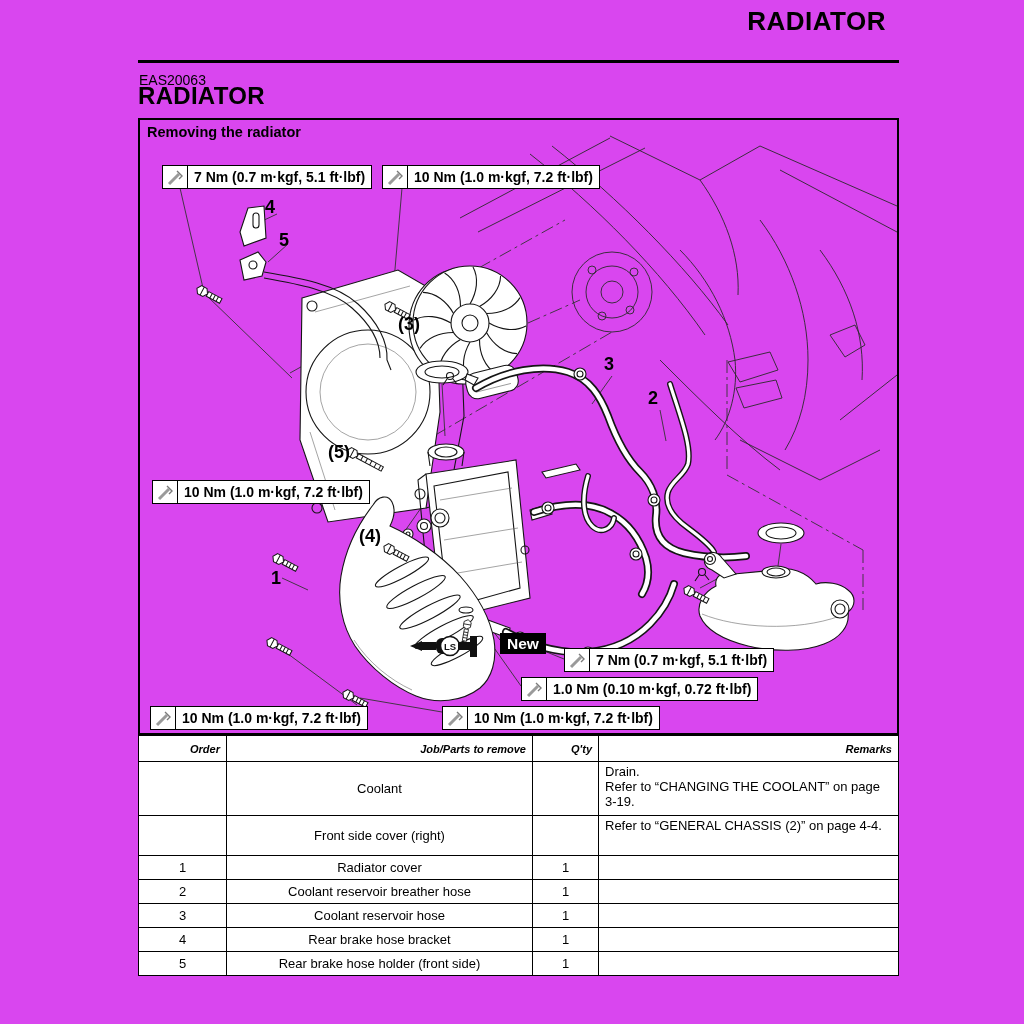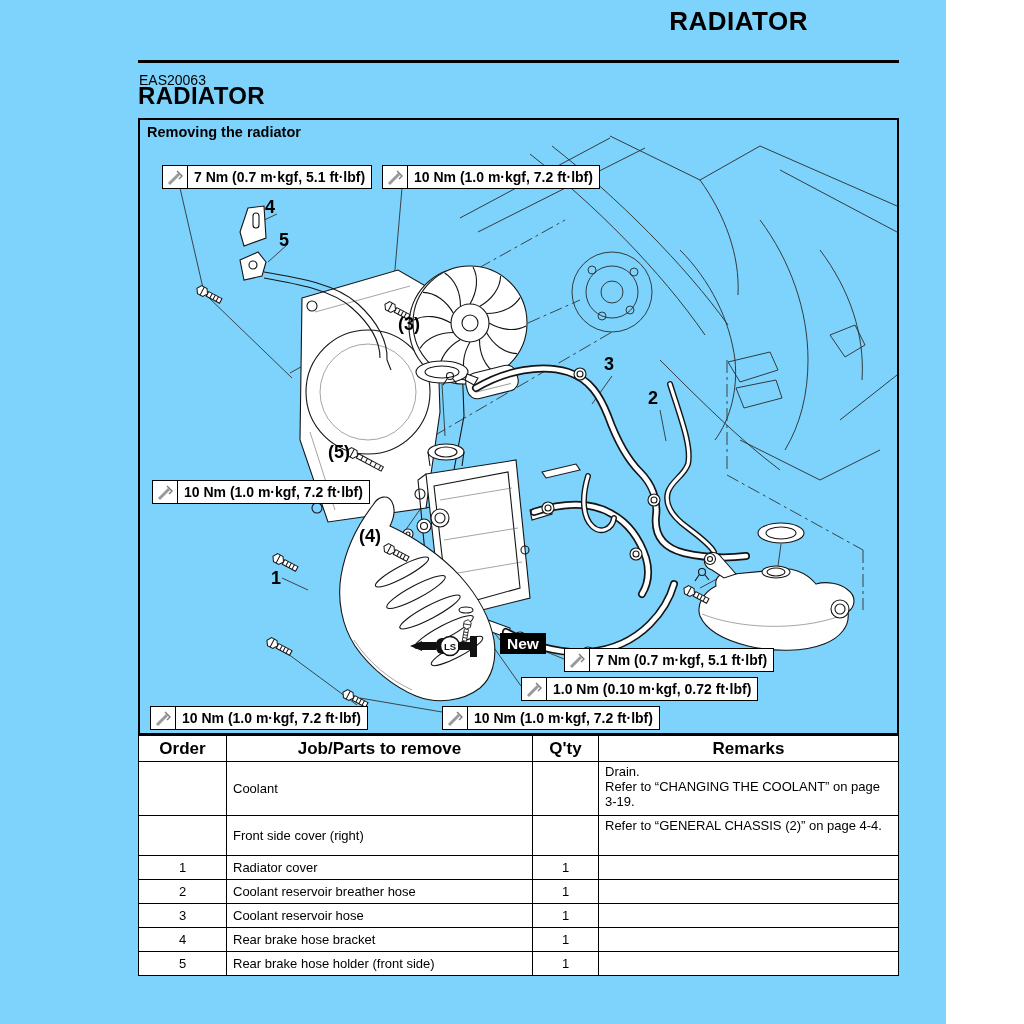--- a/index.html
+++ b/index.html
@@ -1,17 +1,17 @@
 <!DOCTYPE html>
 <html><head>
 <meta charset="utf-8">
 <style>
   html,body{margin:0;padding:0;background:#fff;}
-  .page{position:relative;width:910px;height:1024px;background:#7dd3fc;
-        font-family:"Liberation Sans","DejaVu Sans",sans-serif;color:#000;overflow:hidden;padding-left:36px;}
+  .page{position:relative;width:1024px;height:1024px;background:#d946ef;
+        font-family:"Liberation Sans","DejaVu Sans",sans-serif;color:#000;overflow:hidden;}
   .hdr-title{position:absolute;top:6px;right:138px;font-size:26px;font-weight:bold;letter-spacing:.5px;}
   .hrule{position:absolute;left:138px;top:60px;width:761px;height:3px;background:#000;}
   .eas{position:absolute;left:139px;top:72px;font-size:14px;}
   .sec-title{position:absolute;left:138px;top:82px;font-size:24px;font-weight:bold;letter-spacing:.3px;}
   .figure{position:absolute;left:138px;top:118px;width:761px;height:617px;border:2px solid #000;box-sizing:border-box;}
   .caption{position:absolute;left:7px;top:4px;font-size:14.5px;font-weight:bold;}
   svg.diagram{position:absolute;left:0;top:0;width:100%;height:100%;}
   svg.diagram .ln{fill:none;stroke:#151515;stroke-width:1.1;}
   svg.diagram .bg{fill:none;stroke:#2a2a2a;stroke-width:.9;}
   svg.diagram .part{fill:#fff;stroke:#151515;stroke-width:1.1;}
@@ -25,23 +25,23 @@
   svg.diagram .blk{fill:#111;stroke:none;}
   .tq{position:absolute;display:flex;align-items:stretch;height:22px;border:1.6px solid #000;background:#fff;box-sizing:content-box;}
   .tq .ic{width:24px;border-right:1.6px solid #000;display:flex;align-items:center;justify-content:center;}
   .tq .tx{padding:0 6px;font-size:14px;font-weight:bold;line-height:22px;white-space:nowrap;}
   .callout{position:absolute;font-size:18px;font-weight:bold;}
   .newtag{position:absolute;background:#000;color:#fff;font-weight:bold;font-size:15.5px;line-height:21px;padding:0 7px;}
   .lswrap{position:absolute;}
   .jobtable{position:absolute;left:138px;top:735px;width:761px;border-collapse:collapse;table-layout:fixed;
             font-size:13px;background:#fff;}
   .jobtable th,.jobtable td{border:1.6px solid #000;padding:1px 6px;}
-  .jobtable th{font-size:17px;font-weight:bold;text-align:center;height:23px;}
+  .jobtable th{font-size:11px;font-weight:bold;text-align:right;height:23px;font-style:italic;}
   .jobtable td.c-order,.jobtable td.c-qty{text-align:center;vertical-align:middle;}
-  .jobtable td.c-job{text-align:left;vertical-align:middle;}
+  .jobtable td.c-job{text-align:center;vertical-align:middle;}
   .jobtable td.c-rem{text-align:left;vertical-align:top;white-space:pre-line;line-height:15px;padding-top:2px;}
   .r-tall td{height:50px;}
   .r-med td{height:36px;}
   .r-sm td{height:20px;}
 </style>
 </head>
 <body>
 
 <div class="page">
 

